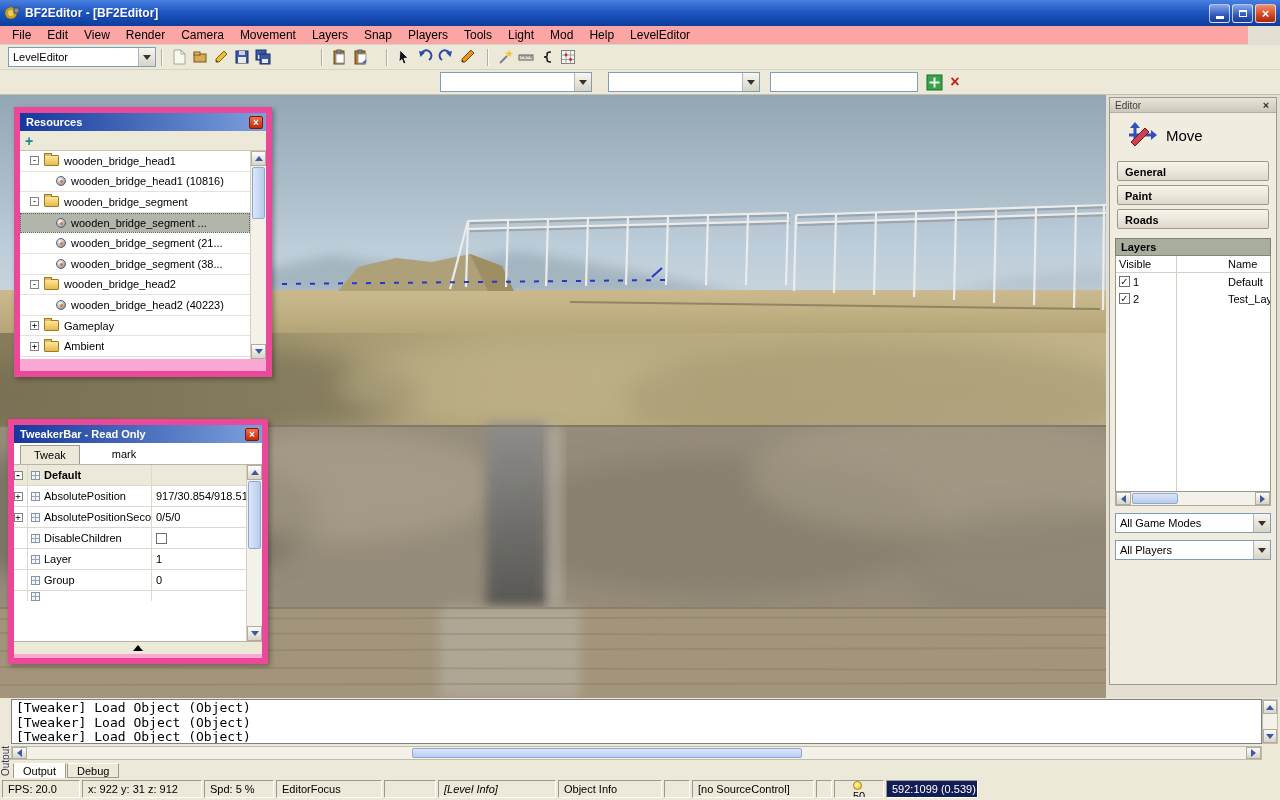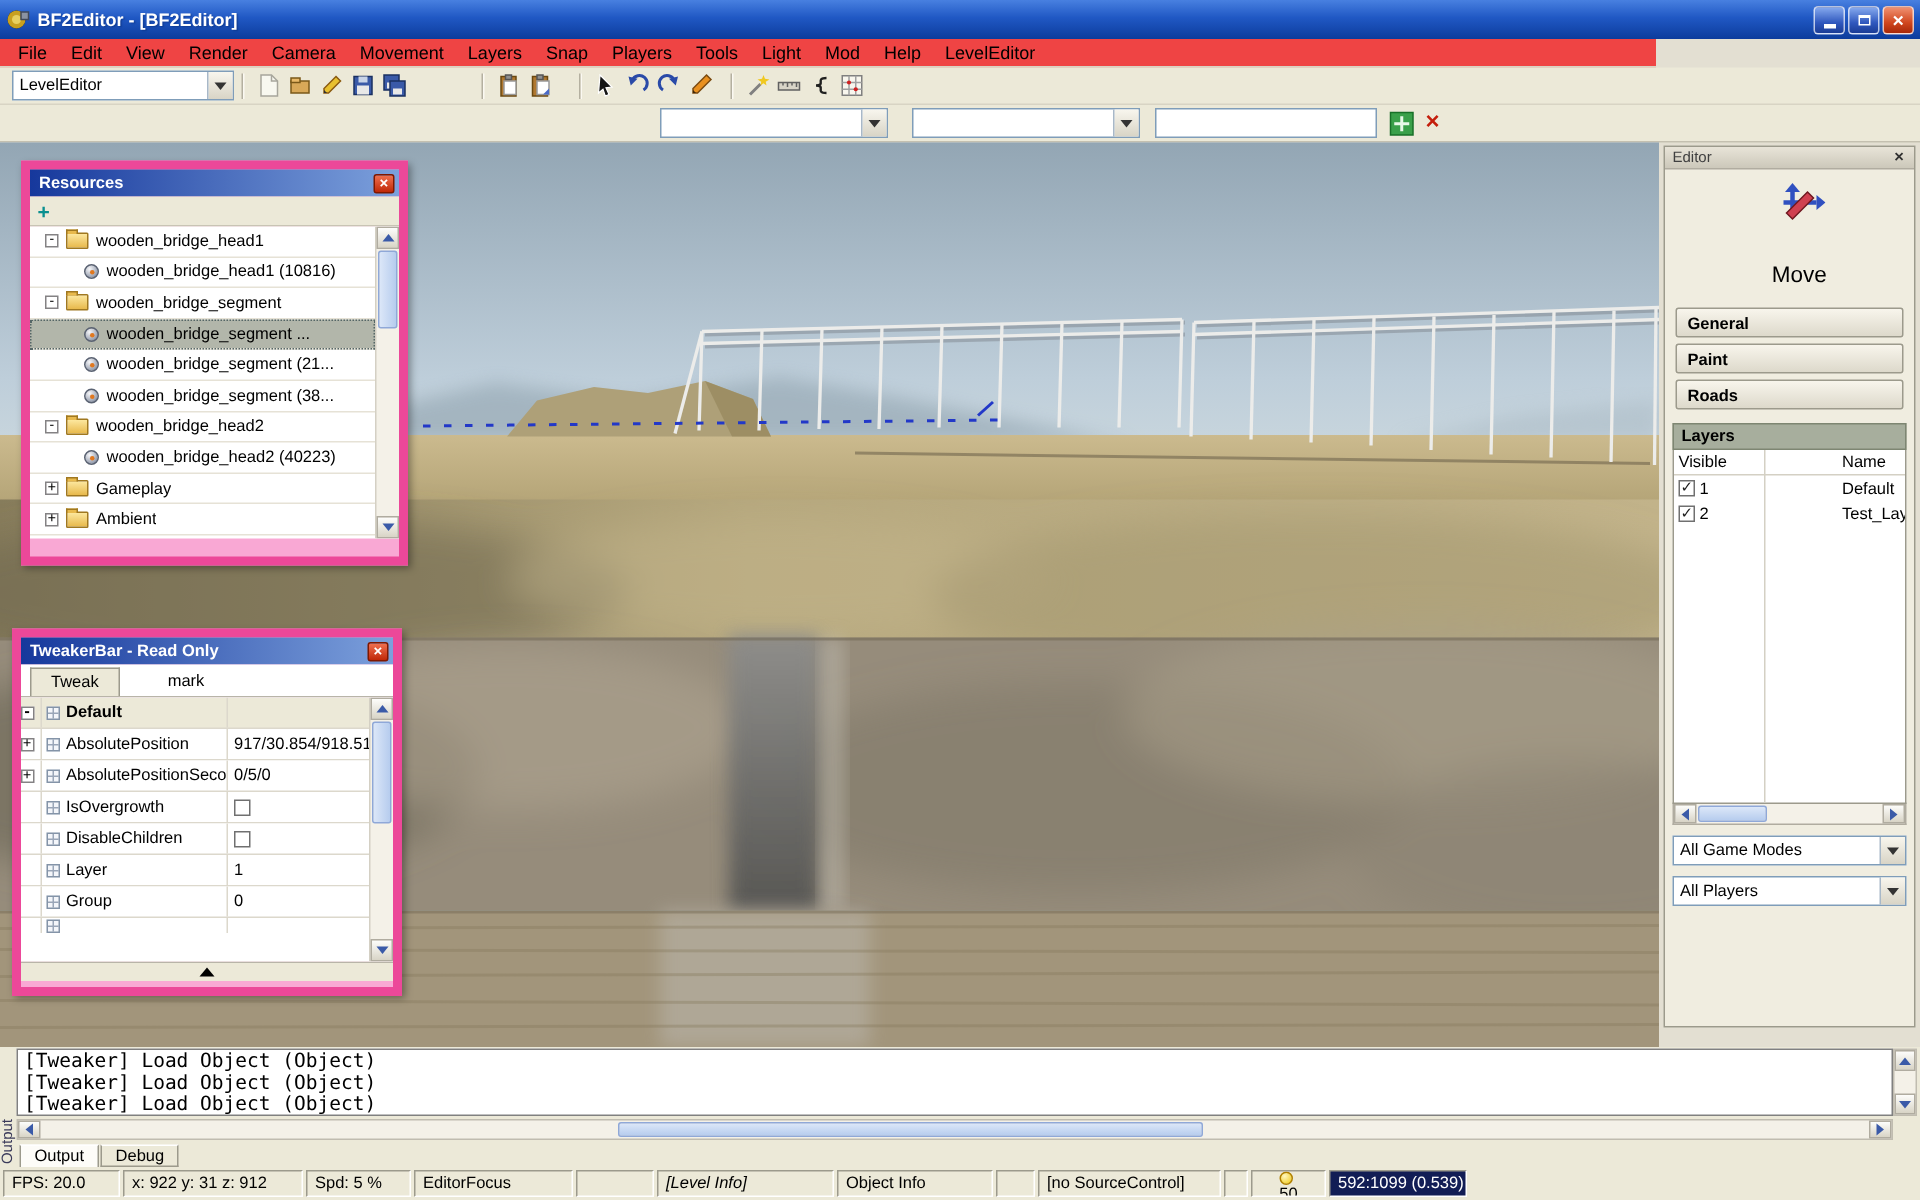--- a/index.html
+++ b/index.html
@@ -16,21 +16,21 @@
     text-shadow:1px 1px 1px #00206060; white-space:nowrap; }
   .tb-btns { margin-left:auto; display:flex; gap:2px; padding-right:4px; }
   .tb-btn { width:21px; height:19px; border-radius:3px; border:1px solid #ffffffB0;
     display:flex; align-items:center; justify-content:center; color:#fff; }
   .tb-min,.tb-restore { background:linear-gradient(180deg,#85A9EE,#3058BE 60%,#1A3C96); }
   .tb-close { background:linear-gradient(180deg,#F09070,#D0461E 60%,#A82808); font-size:13px; font-weight:bold; line-height:13px; }
   .glyph-min { width:8px; height:3px; background:#fff; margin-top:8px; }
   .glyph-restore { width:8px; height:7px; border:1px solid #fff; border-top:2px solid #fff; }
 
   
-  .menubar { left:0; top:26px; width:1104px; height:19px; background:#ef4444;
+  .menubar { left:0; top:26px; width:1248px; height:19px; background:#fca5a5;
     display:flex; align-items:center; padding-left:4px; border-bottom:1px solid #D8D4C4; }
   .menu-item { font-size:12px; padding:1px 8px; color:#000; }
 
   
   .toolbar1 { left:0; top:45px; width:1280px; height:25px; background:#ECE9D8;
     display:flex; align-items:center; border-bottom:1px solid #D8D4C4; padding-left:8px; }
   .toolbar2 { left:0; top:70px; width:1280px; height:25px; background:#ECE9D8;
     display:flex; align-items:center; border-bottom:1px solid #C4C0B0; }
   .combo { background:#fff; border:1px solid #7F9DB9; height:20px; display:flex;
     align-items:center; font-size:11px; }
@@ -113,21 +113,21 @@
     text-align:center; color:#1A1A1A; flex:none; }
   .twrow.partial { height:10px; overflow:hidden; border-bottom:none; }
   .tw-foot { height:13px; background:#ECE9D8; border-top:1px solid #B8B4A8; display:flex; align-items:center; justify-content:center; }
   .t-up-k { width:0; height:0; border-left:5px solid transparent; border-right:5px solid transparent; border-bottom:6px solid #000; }
 
   
   .dock { left:1109px; top:97px; width:168px; height:588px; background:#F0EDE0; border:1px solid #9C9A8C; }
   .dock-head { height:15px; background:linear-gradient(180deg,#E8E4D8,#CCC8BA); border-bottom:1px solid #B0ACA0;
     display:flex; align-items:center; font-size:10px; color:#404040; padding:0 3px 0 5px; }
   .dock-close { margin-left:auto; font-size:11px; font-weight:bold; color:#303030; width:14px; text-align:center; }
-  .tool-row { display:flex; align-items:center; gap:27px; padding:9px 0 9px 13px;flex-direction:column; }
+  .tool-row { display:flex; align-items:center; gap:9px; padding:9px 0 9px 13px; }
   .tool-label { font-size:15px; color:#000; }
   .sec-btn { display:block; width:152px; margin:4px auto 0; height:20px;
     background:linear-gradient(180deg,#F8F5EC,#DDD9CB); border:1px solid #9C9A8C; border-radius:2px;
     font-weight:bold; font-size:11px; text-align:left; padding-left:7px; line-height:18px; font-family:inherit; }
   .layers-head { width:156px; margin:9px auto 0; height:18px; background:#A7AE9D; border:1px solid #7E8672;
     font-weight:bold; font-size:11px; line-height:16px; padding-left:5px; }
   .layers-table { width:156px; margin:0 auto; background:#fff; border:1px solid #9C9A8C; border-top:none;
     height:236px; position:relative; font-size:11px; }
   .lt-colline { position:absolute; left:60px; top:0; bottom:0; width:1px; background:#D4D0C4; }
   .ltrow { display:flex; height:17px; align-items:center; position:relative;gap:48px; }
@@ -542,30 +542,20 @@
           <span class="tw-label">
               <span class="prop-ic"></span>
             <span>AbsolutePositionSeco...</span>
             </span>
           <span class="tw-val">0/5/0</span>
         </div>
         <div class="twrow">
           <span class="tw-gut"></span>
           <span class="tw-label">
               <span class="prop-ic"></span>
-            <span>IsOvergrowth</span>
-            </span>
-          <span class="tw-val">
-              <span class="cb"></span>
-            </span>
-        </div>
-        <div class="twrow">
-          <span class="tw-gut"></span>
-          <span class="tw-label">
-              <span class="prop-ic"></span>
             <span>DisableChildren</span>
             </span>
           <span class="tw-val">
               <span class="cb"></span>
             </span>
         </div>
         <div class="twrow">
           <span class="tw-gut"></span>
           <span class="tw-label">
               <span class="prop-ic"></span>

